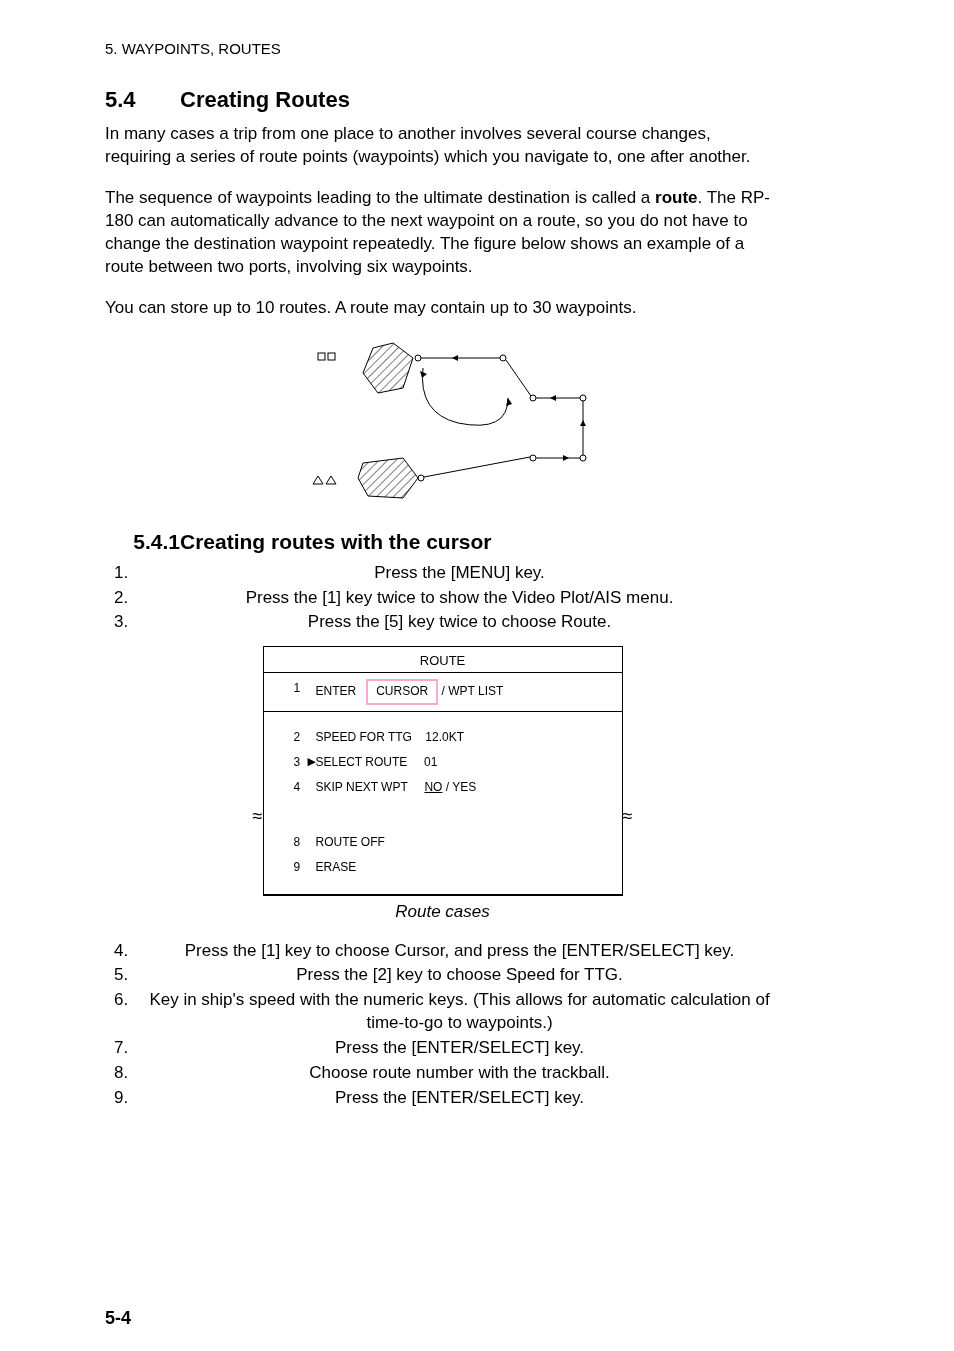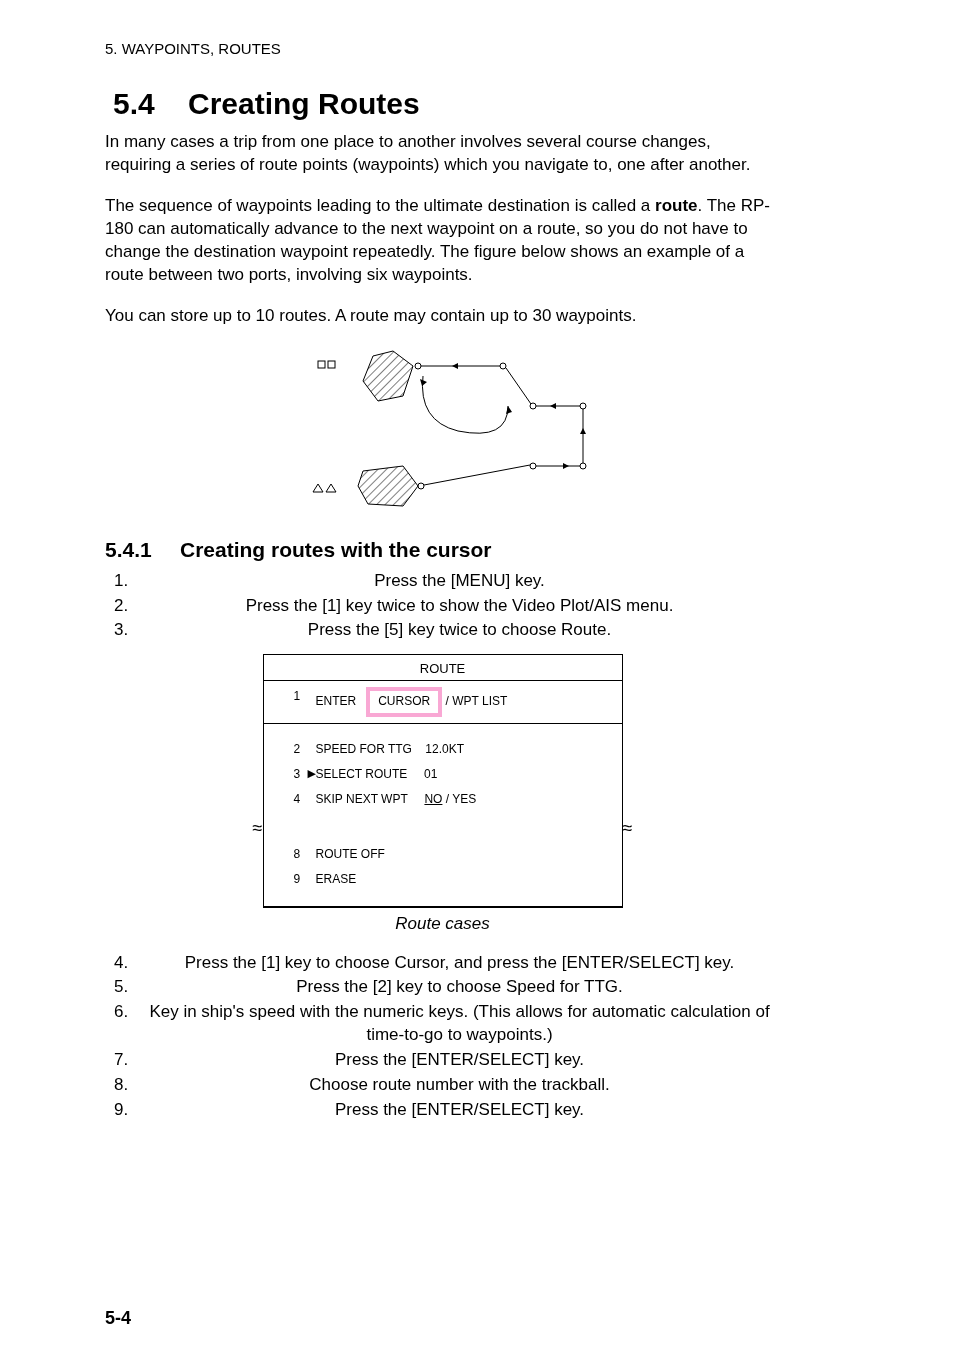--- a/index.html
+++ b/index.html
@@ -14,41 +14,42 @@
     min-height: 1351px;
     padding: 40px 70px 30px 105px;
     box-sizing: border-box;
     position: relative;
   }
   .page-header {
     font-size: 15px;
     margin-bottom: 30px;
   }
   h1 {
-    font-size: 30px;
+    font-size: 22px;
     font-weight: bold;
-    margin: 0 0 10px 8px;
+    margin: 0 0 10px 0;
   }
   h1 .secnum {
     display: inline-block;
     width: 75px;
   }
   .body-text {
     font-size: 17px;
     line-height: 1.35;
     margin: 0 0 18px 0;
   }
   h2 {
     font-size: 21px;
     font-weight: bold;
     margin: 10px 0 8px 0;
   }
   h2 .subsecnum {
     display: inline-block;
     width: 75px;
+    text-align: right;
   }
   ol.steps {
     font-size: 17px;
     line-height: 1.35;
     margin: 0 0 8px 0;
     padding-left: 28px;
   }
   ol.steps li {
     padding-left: 6px;
     margin-bottom: 2px;
@@ -106,21 +107,21 @@
   .menu-section .label {
     flex: 1;
   }
   .menu-pointer {
     position: absolute;
     left: 14px;
     font-size: 11px;
   }
   .menu-input {
     display: inline-block;
-    border: 4px solid #f9a8d4;
+    border: 2px solid #f9a8d4;
     padding: 1px 8px;
     margin-left: 10px;
   }
   .menu-footer {
     font-size: 11px;
     padding: 6px 14px 10px 14px;
     line-height: 1.5;
     text-align: left;
   }
   .break-mark {

